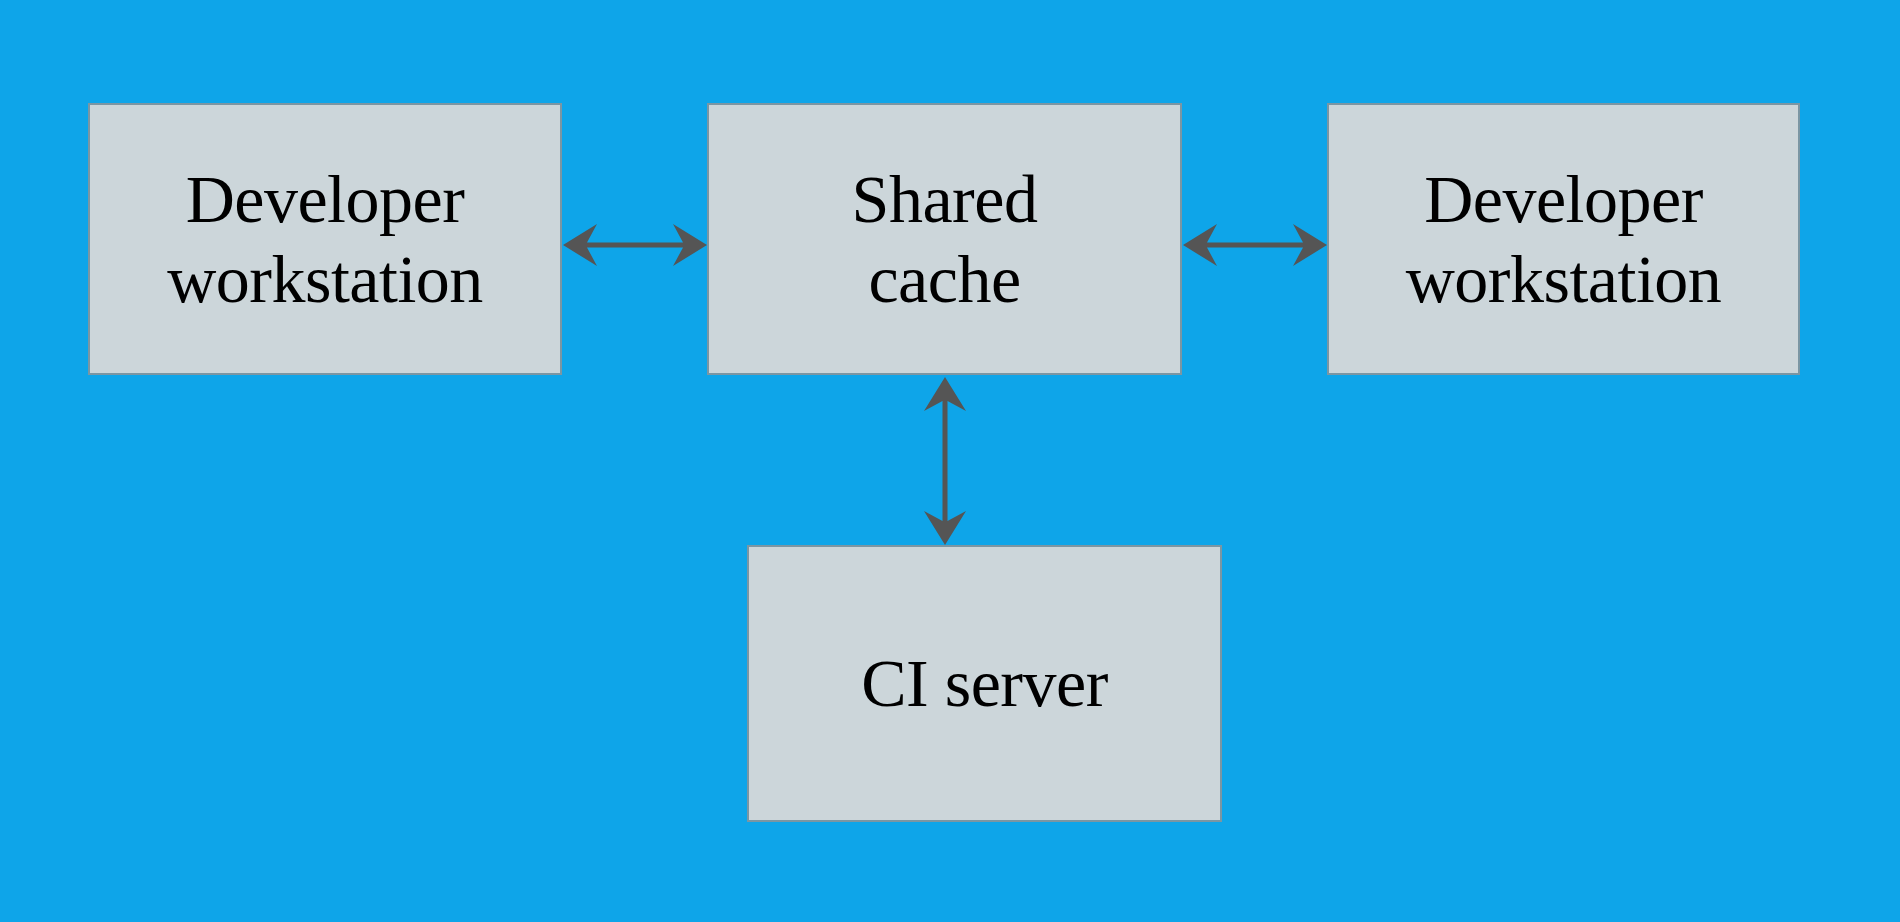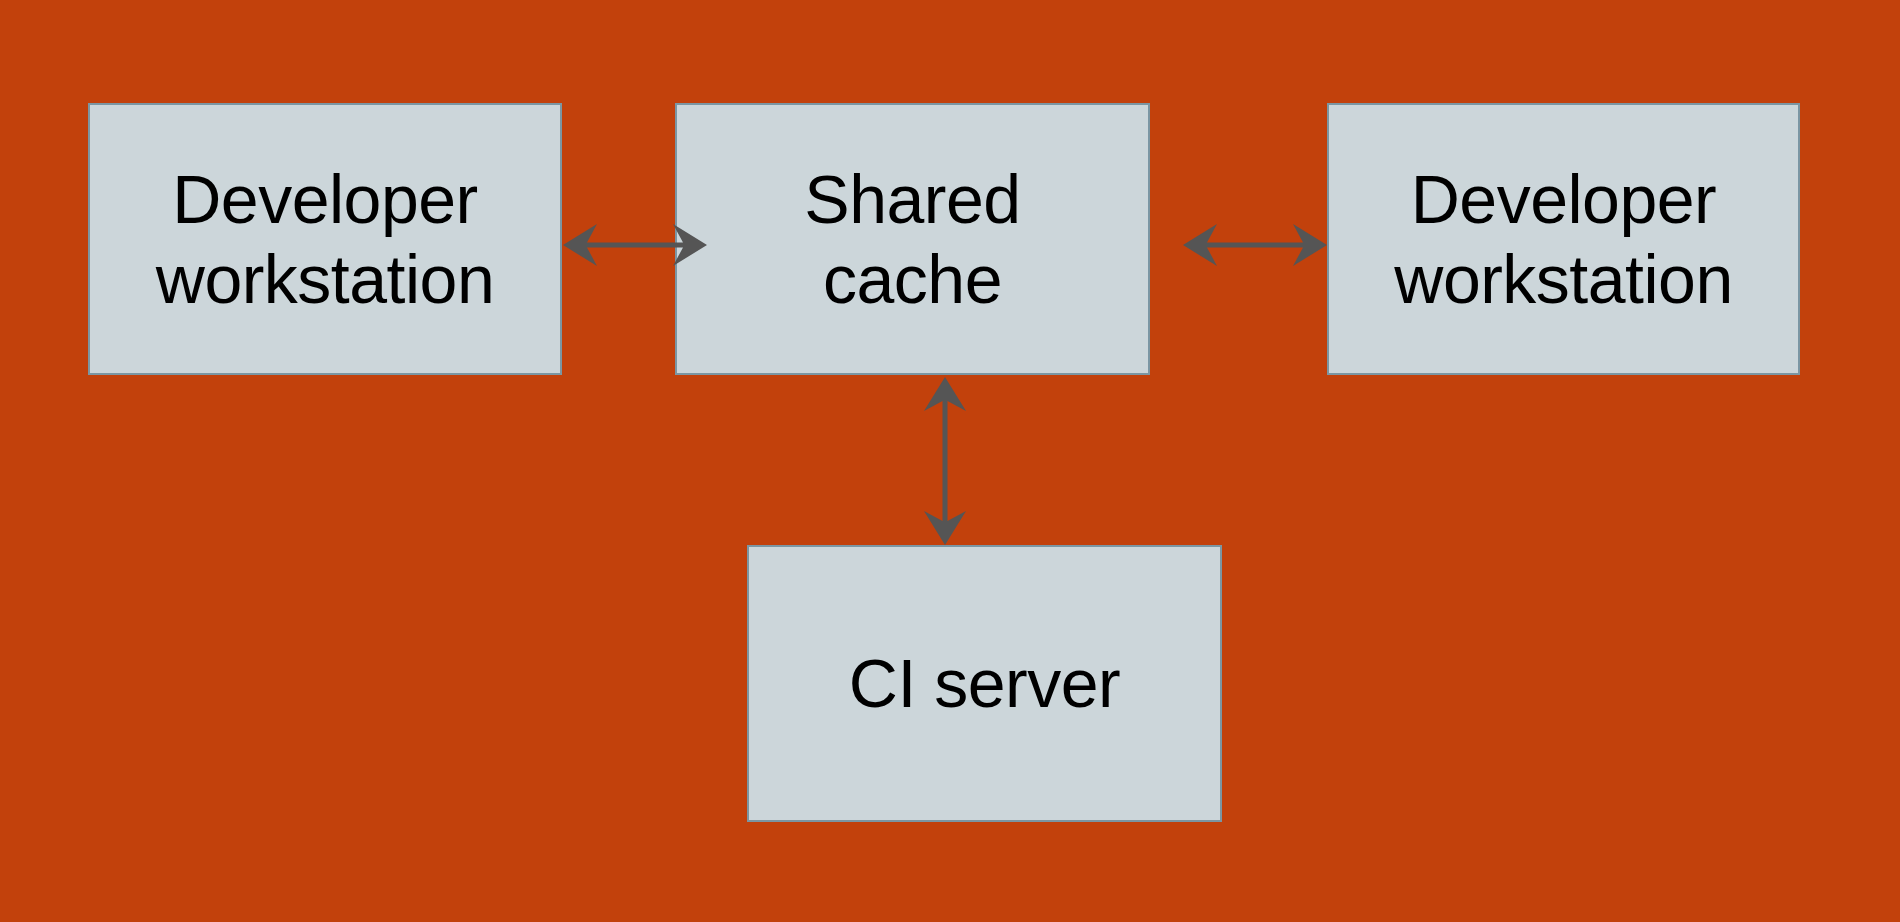--- a/index.html
+++ b/index.html
@@ -44,28 +44,28 @@
     pointer-events: none;
   }
   .edge svg {
     display: block;
     overflow: visible;
   }
 </style>
 </head>
 <body>
 
-<div id="canvas" style="background: #c2410c;">
+<div id="canvas" style="background: #0ea5e9; font-family: Liberation Serif, serif;">
 
   <div class="node" id="node-0" style="left: 88px; top: 103px; width: 474px; height: 272px; background: rgb(204, 214, 218); border-color: rgb(123, 150, 163); color: rgb(0, 0, 0);">
     <span class="node-label">Developer
 workstation</span>
   </div>
 
-  <div class="node" id="node-1" style="left: 675px; top: 103px; width: 475px; height: 272px; background: rgb(204, 214, 218); border-color: rgb(123, 150, 163); color: rgb(0, 0, 0);">
+  <div class="node" id="node-1" style="left: 707px; top: 103px; width: 475px; height: 272px; background: rgb(204, 214, 218); border-color: rgb(123, 150, 163); color: rgb(0, 0, 0);">
     <span class="node-label">Shared
 cache</span>
   </div>
 
   <div class="node" id="node-2" style="left: 1327px; top: 103px; width: 473px; height: 272px; background: rgb(204, 214, 218); border-color: rgb(123, 150, 163); color: rgb(0, 0, 0);">
     <span class="node-label">Developer
 workstation</span>
   </div>
 
   <div class="node" id="node-3" style="left: 747px; top: 545px; width: 475px; height: 277px; background: rgb(204, 214, 218); border-color: rgb(123, 150, 163); color: rgb(0, 0, 0);">

